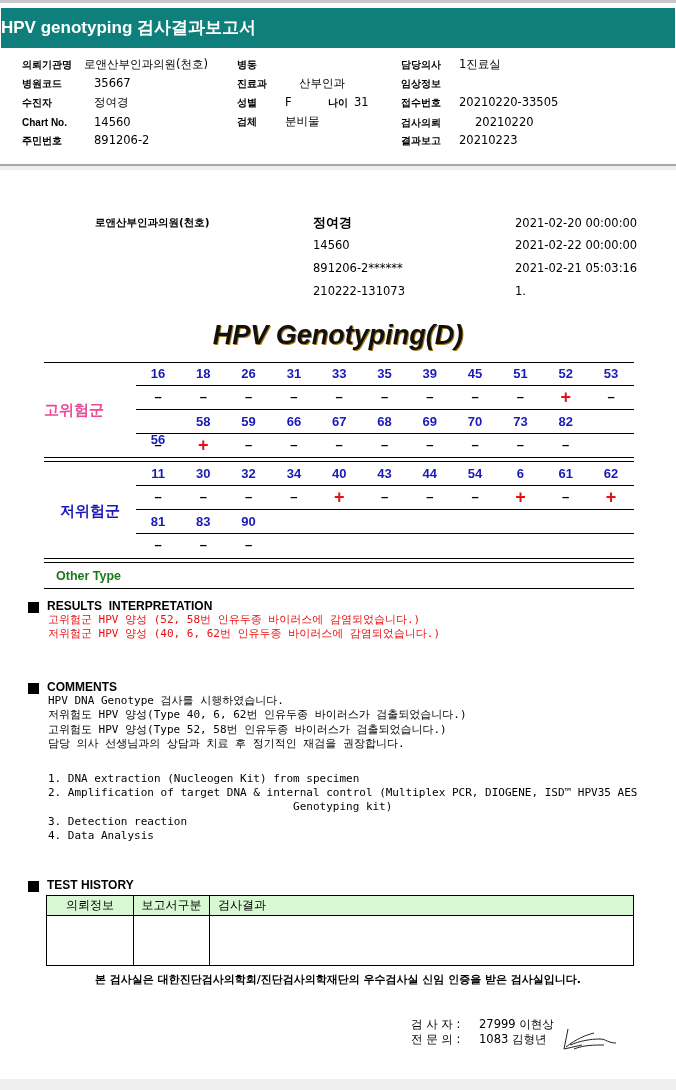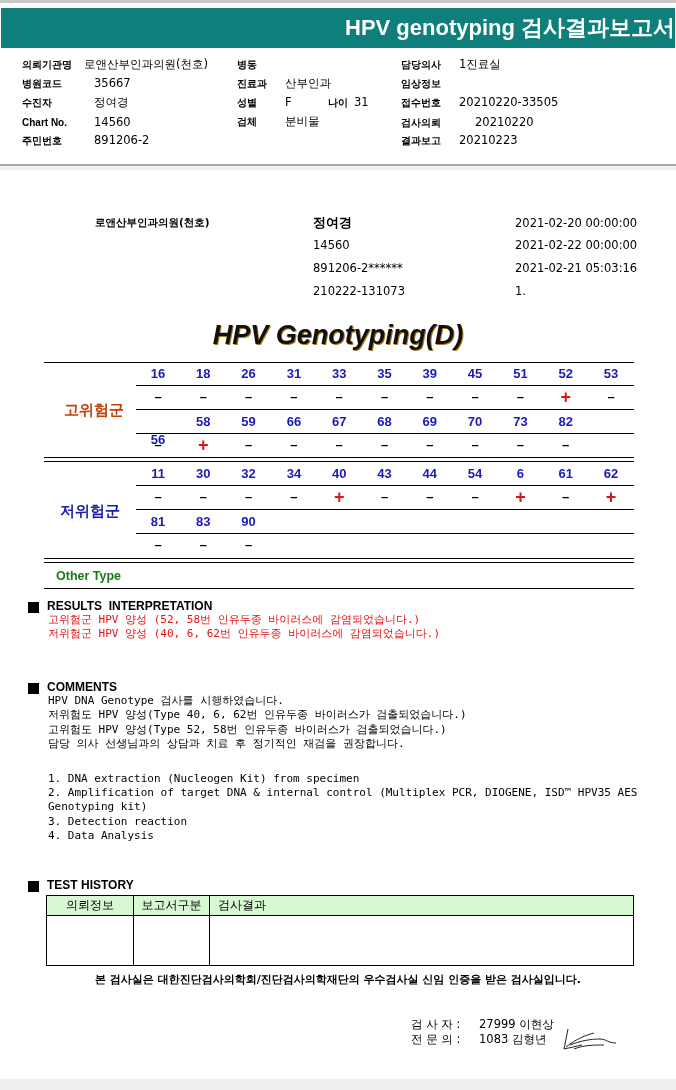--- a/index.html
+++ b/index.html
@@ -1,18 +1,18 @@
 <!DOCTYPE html>
 <html><head>
 <meta charset="utf-8">
 <style>
   * { box-sizing: border-box; margin: 0; padding: 0; }
   body { width: 676px; height: 1090px; background: #ffffff; font-family: "DejaVu Sans", sans-serif; color: #000; position: relative; overflow: hidden; }
   .topline { position: absolute; left: 0; top: 0; width: 676px; height: 3px; background: #c8c8c8; }
-  .banner { position: absolute; left: 1px; top: 8px; width: 674px; height: 40px; background: #0e7f7a; color: #fff; font-size: 22px; font-weight: bold; text-align: right; line-height: 40px; font-family: "Liberation Sans", sans-serif; }
+  .banner { position: absolute; left: 1px; top: 8px; width: 674px; height: 40px; background: #0e7f7a; color: #fff; font-size: 17px; font-weight: bold; text-align: left; line-height: 40px; font-family: "Liberation Sans", sans-serif; }
   .hdr { position: absolute; top: 55px; left: 0; width: 676px; font-size: 12px; }
   .hdr .row { position: absolute; height: 18px; line-height: 18px; white-space: nowrap; }
   .lbl { font-weight: bold; font-size: 10px; display: inline-block; }
   .val { font-size: 11.5px; display: inline-block; }
   .divider { position: absolute; left: 0; top: 164px; width: 676px; height: 2px; background: #a8a8a8; }
   .greyband { position: absolute; left: 0; top: 166px; width: 676px; height: 4px; background: #efefef; }
   .bottomband { position: absolute; left: 0; top: 1079px; width: 676px; height: 11px; background: #efefef; }
 
   .info { position: absolute; font-size: 11.5px; white-space: nowrap; }
   .hosp { font-weight: bold; font-size: 10.5px; }
@@ -48,21 +48,21 @@
 <div class="banner">HPV genotyping 검사결과보고서</div>
 
 <div class="hdr">
   <div class="row" style="left:22px;top:0"><span class="lbl" style="width:58px">의뢰기관명</span><span class="val" style="margin-left:4px">로앤산부인과의원(천호)</span></div>
   <div class="row" style="left:22px;top:19px"><span class="lbl" style="width:58px">병원코드</span><span class="val" style="margin-left:14px">35667</span></div>
   <div class="row" style="left:22px;top:38px"><span class="lbl" style="width:58px">수진자</span><span class="val" style="margin-left:14px">정여경</span></div>
   <div class="row" style="left:22px;top:58px"><span class="lbl" style="width:58px;font-family:'Liberation Sans',sans-serif">Chart No.</span><span class="val" style="margin-left:14px">14560</span></div>
   <div class="row" style="left:22px;top:76px"><span class="lbl" style="width:58px">주민번호</span><span class="val" style="margin-left:14px">891206-2</span></div>
 
   <div class="row" style="left:237px;top:0"><span class="lbl">병동</span><span class="val"></span></div>
-  <div class="row" style="left:237px;top:19px"><span class="lbl" style="width:42px">진료과</span><span class="val" style="margin-left:6px">산부인과</span></div>
+  <div class="row" style="left:237px;top:19px"><span class="lbl" style="width:42px">진료과</span><span class="val" style="margin-left:20px">산부인과</span></div>
   <div class="row" style="left:237px;top:38px"><span class="lbl" style="width:42px">성별</span><span class="val" style="margin-left:6px">F</span></div>
   <div class="row" style="left:328px;top:38px"><span class="lbl">나이</span><span class="val" style="margin-left:6px">31</span></div>
   <div class="row" style="left:237px;top:57px"><span class="lbl" style="width:42px">검체</span><span class="val" style="margin-left:6px">분비물</span></div>
 
   <div class="row" style="left:401px;top:0"><span class="lbl" style="width:56px">담당의사</span><span class="val" style="margin-left:2px">1진료실</span></div>
   <div class="row" style="left:401px;top:19px"><span class="lbl" style="width:56px">임상정보</span><span class="val"></span></div>
   <div class="row" style="left:401px;top:38px"><span class="lbl" style="width:56px">접수번호</span><span class="val" style="margin-left:2px">20210220-33505</span></div>
   <div class="row" style="left:401px;top:58px"><span class="lbl" style="width:56px">검사의뢰</span><span class="val" style="margin-left:18px">20210220</span></div>
   <div class="row" style="left:401px;top:76px"><span class="lbl" style="width:56px">결과보고</span><span class="val" style="margin-left:2px">20210223</span></div>
 </div>
@@ -159,21 +159,21 @@
     <div class="cell num" style="left: 183.3px; top: 514px;">83</div>
     <div class="cell num" style="left: 228.6px; top: 514px;">90</div>
     <div class="cell neg" style="left: 138px; top: 537px;">–</div>
     <div class="cell neg" style="left: 183.3px; top: 537px;">–</div>
     <div class="cell neg" style="left: 228.6px; top: 537px;">–</div>
     <div class="hline" style="left: 136px; top: 533px; width: 498px;"></div>
     <div class="hline" style="left: 44px; top: 558px; width: 590px;"></div>
     <div class="hline" style="left: 44px; top: 562px; width: 590px;"></div>
     <div class="hline" style="left: 44px; top: 588px; width: 590px;"></div>
   </div>
-<div class="grp" style="left:64px;top:401px;color:#c2410c">고위험군</div>
+<div class="grp" style="left:44px;top:401px;color:#ec4899">고위험군</div>
 <div class="grp" style="left:60px;top:502px;color:#1a1ab8">저위험군</div>
 <div class="other">Other Type</div>
 
 <div class="sec" style="left:28px;top:599px">
   <div class="sec-title">
       <span class="sq"></span>
       <span style="white-space:pre">RESULTS  INTERPRETATION</span>
     </div>
   <div class="lines red" id="ri-lines">
       <div style="white-space: pre;">고위험군 HPV 양성 (52, 58번 인유두종 바이러스에 감염되었습니다.)</div>
@@ -191,21 +191,21 @@
       <div style="white-space: pre;">저위험도 HPV 양성(Type 40, 6, 62번 인유두종 바이러스가 검출되었습니다.)</div>
       <div style="white-space: pre;">고위험도 HPV 양성(Type 52, 58번 인유두종 바이러스가 검출되었습니다.)</div>
       <div style="white-space: pre;">담당 의사 선생님과의 상담과 치료 후 정기적인 재검을 권장합니다.</div>
     </div>
 </div>
 
 <div class="sec" style="left:28px;top:772px">
   <div class="lines" id="md-lines">
       <div style="white-space: pre;">1. DNA extraction (Nucleogen Kit) from specimen</div>
       <div style="white-space: pre;">2. Amplification of target DNA &amp; internal control (Multiplex PCR, DIOGENE, ISD™ HPV35 AES</div>
-      <div style="white-space: pre;">Genotyping kit)</div>
+      <div style="white-space: pre; text-align: center;">Genotyping kit)</div>
       <div style="white-space: pre;">3. Detection reaction</div>
       <div style="white-space: pre;">4. Data Analysis</div>
     </div>
 </div>
 
 <div class="sec" style="left:28px;top:878px">
   <div class="sec-title">
       <span class="sq"></span>
       <span>TEST HISTORY</span>
     </div>

